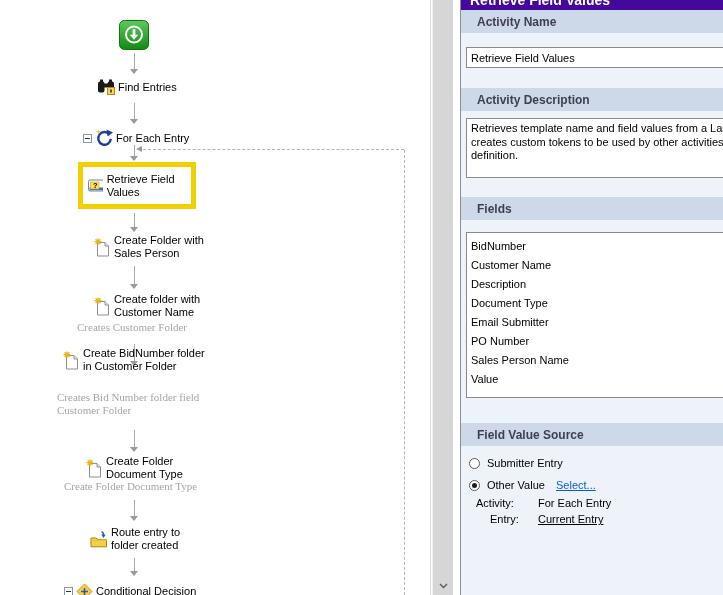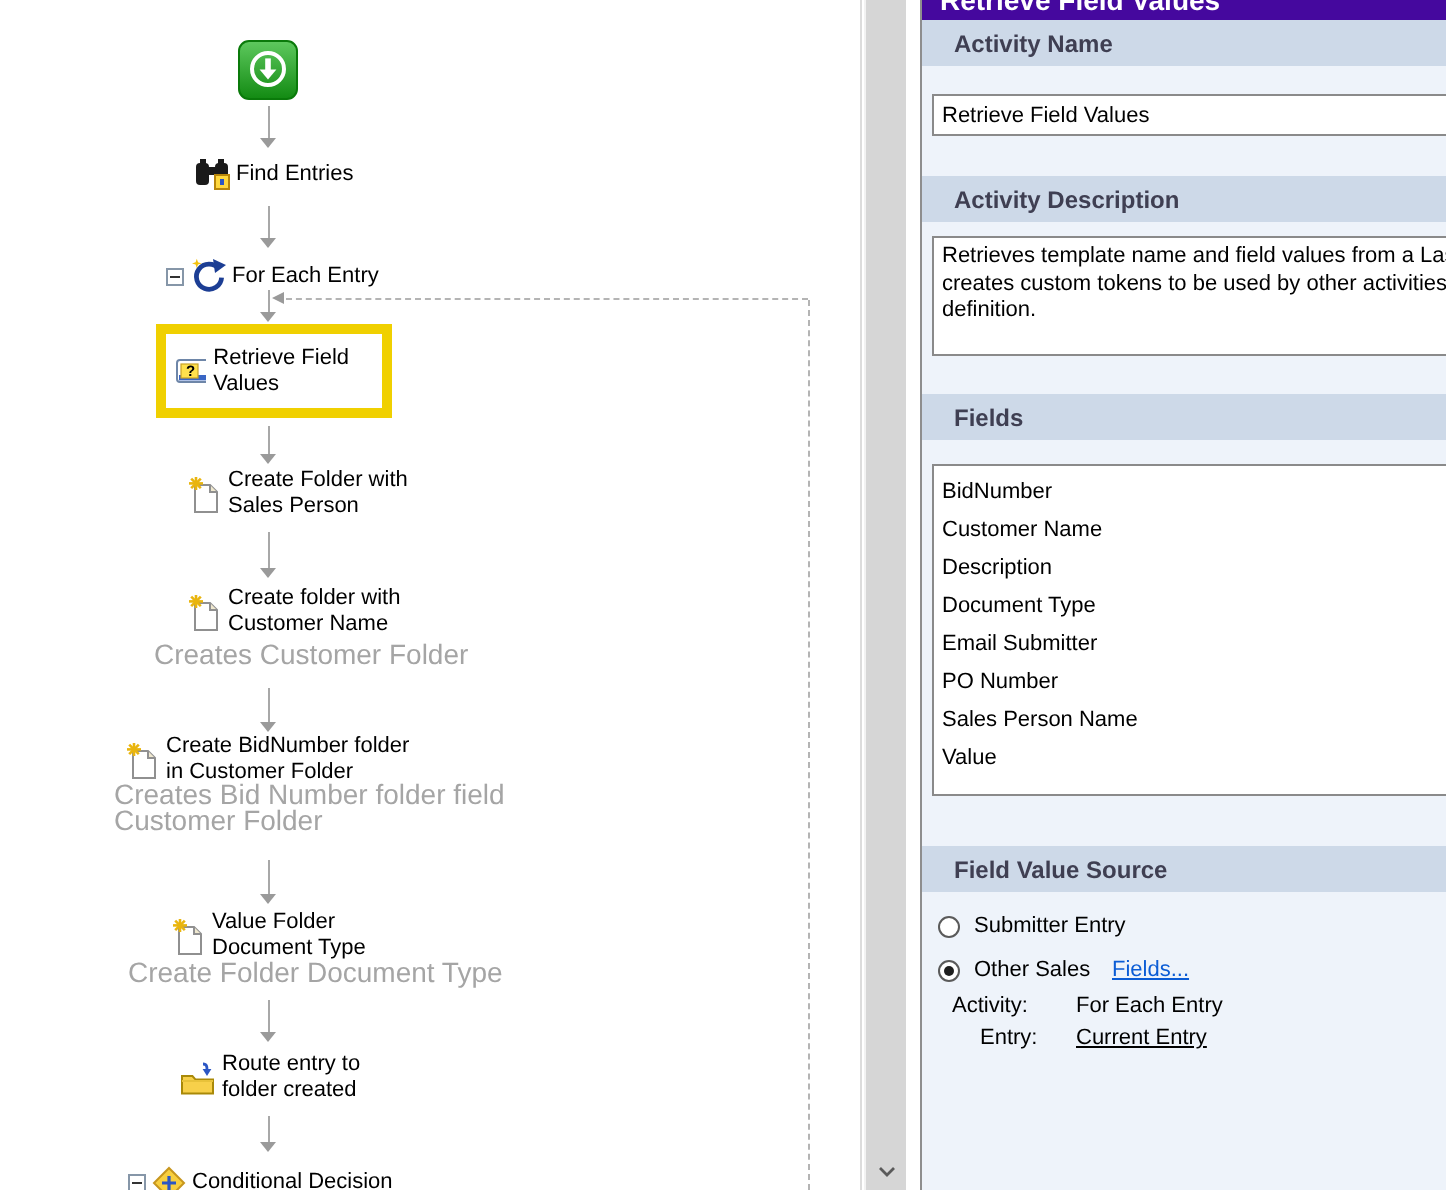--- a/index.html
+++ b/index.html
@@ -3,21 +3,21 @@
 <meta charset="utf-8">
 <style>
   html,body{margin:0;padding:0;background:#fff;}
   #root{position:relative;width:723px;height:595px;overflow:hidden;background:#fff;
         font-family:"Liberation Sans",sans-serif;color:#000;}
   
   #canvas{position:absolute;left:0;top:0;width:431px;height:595px;background:#fff;
           border-right:1px solid #dcdcdc;box-sizing:border-box;}
   .node{position:absolute;display:flex;align-items:center;gap:3px;font-size:11px;line-height:13px;}
   .node .lbl{white-space:pre-line;}
-  .sub{position:absolute;color:#a5a5a5;font-size:14px;line-height:13px;white-space:pre-line;}
+  .sub{position:absolute;color:#a5a5a5;font-size:11px;line-height:13px;white-space:pre-line;font-family:Liberation Serif, serif;}
   .varrow{position:absolute;width:9px;}
   .varrow::before{content:"";position:absolute;left:4px;top:0;bottom:4px;width:1px;background:#a8a8a8;}
   .varrow::after{content:"";position:absolute;left:0;bottom:0;width:0;height:0;
                  border-left:4.5px solid transparent;border-right:4.5px solid transparent;
                  border-top:5px solid #9a9a9a;}
   .loop-h{position:absolute;left:143px;top:149px;width:261px;height:0;border-top:1px dashed #b4b4b4;}
   .loop-v{position:absolute;left:404px;top:150px;height:445px;width:0;border-left:1px dashed #b4b4b4;}
   .loop-arrow{position:absolute;left:136px;top:146px;width:0;height:0;
               border-top:3.5px solid transparent;border-bottom:3.5px solid transparent;
               border-right:6px solid #9a9a9a;}
@@ -154,21 +154,21 @@
             <line x1="6.4" y1="1.3" x2="1.6" y2="6.1"></line>
         </g>
       </svg>
       <span class="lbl">Create folder with
 Customer Name</span>
     </div>
     <div class="sub" style="left:77px;top:321px;">Creates Customer Folder</div>
 
     <div class="varrow" style="left:130px;top:344px;height:22px;"></div>
 
-    <div class="node" style="left:63px;top:367px;">
+    <div class="node" style="left:63px;top:347px;">
       <svg width="17" height="19">
         <path d="M3.5 4.5 H11 L14.5 8 V18 H3.5 Z" fill="#fff" stroke="#909090"></path>
         <path d="M11 4.5 L11 8 L14.5 8" fill="#efe8cf" stroke="#909090"></path>
         <g stroke="#e9b50e" stroke-width="1.3">
           <line x1="4" y1="0.5" x2="4" y2="7"></line>
             <line x1="0.5" y1="3.7" x2="7.5" y2="3.7"></line>
           <line x1="1.6" y1="1.3" x2="6.4" y2="6.1"></line>
             <line x1="6.4" y1="1.3" x2="1.6" y2="6.1"></line>
         </g>
       </svg>
@@ -184,21 +184,21 @@
       <svg width="17" height="19">
         <path d="M3.5 4.5 H11 L14.5 8 V18 H3.5 Z" fill="#fff" stroke="#909090"></path>
         <path d="M11 4.5 L11 8 L14.5 8" fill="#efe8cf" stroke="#909090"></path>
         <g stroke="#e9b50e" stroke-width="1.3">
           <line x1="4" y1="0.5" x2="4" y2="7"></line>
             <line x1="0.5" y1="3.7" x2="7.5" y2="3.7"></line>
           <line x1="1.6" y1="1.3" x2="6.4" y2="6.1"></line>
             <line x1="6.4" y1="1.3" x2="1.6" y2="6.1"></line>
         </g>
       </svg>
-      <span class="lbl">Value Folder
+      <span class="lbl">Create Folder
 Document Type</span>
     </div>
     <div class="sub" style="left:64px;top:480px;">Create Folder Document Type</div>
 
     <div class="varrow" style="left:130px;top:500px;height:21px;"></div>
 
     <div class="node" style="left:90px;top:526px;justify-content:flex-end;">
       <svg width="18" height="17">
         <path d="M11.5 1 C13.5 1 13.5 2.5 13.5 4" fill="none" stroke="#2b56c4" stroke-width="1.4"></path>
         <polygon points="11.3,3.5 15.7,3.5 13.5,7" fill="#2b56c4"></polygon>
@@ -255,22 +255,22 @@
       <div class="row">Sales Person Name</div>
       <div class="row">Value</div>
     </div>
 
     <div class="band" style="top:423px;">Field Value Source</div>
 
     <div class="radio" style="left:8px;top:458px;"></div>
     <div class="ptext" style="left:26px;top:457px;">Submitter Entry</div>
 
     <div class="radio sel" style="left:8px;top:480px;"></div>
-    <div class="ptext" style="left:26px;top:479px;">Other Sales</div>
-    <div class="plink" style="left:95px;top:479px;">Fields...</div>
+    <div class="ptext" style="left:26px;top:479px;">Other Value</div>
+    <div class="plink" style="left:95px;top:479px;">Select...</div>
 
     <div class="ptext" style="left:15px;top:497px;">Activity:</div>
     <div class="ptext" style="left:77px;top:497px;">For Each Entry</div>
 
     <div class="ptext" style="left:29px;top:513px;">Entry:</div>
     <div class="ptext" style="left:77px;top:513px;text-decoration:underline;">Current Entry</div>
   </div>
 </div>
 
 </body></html>

